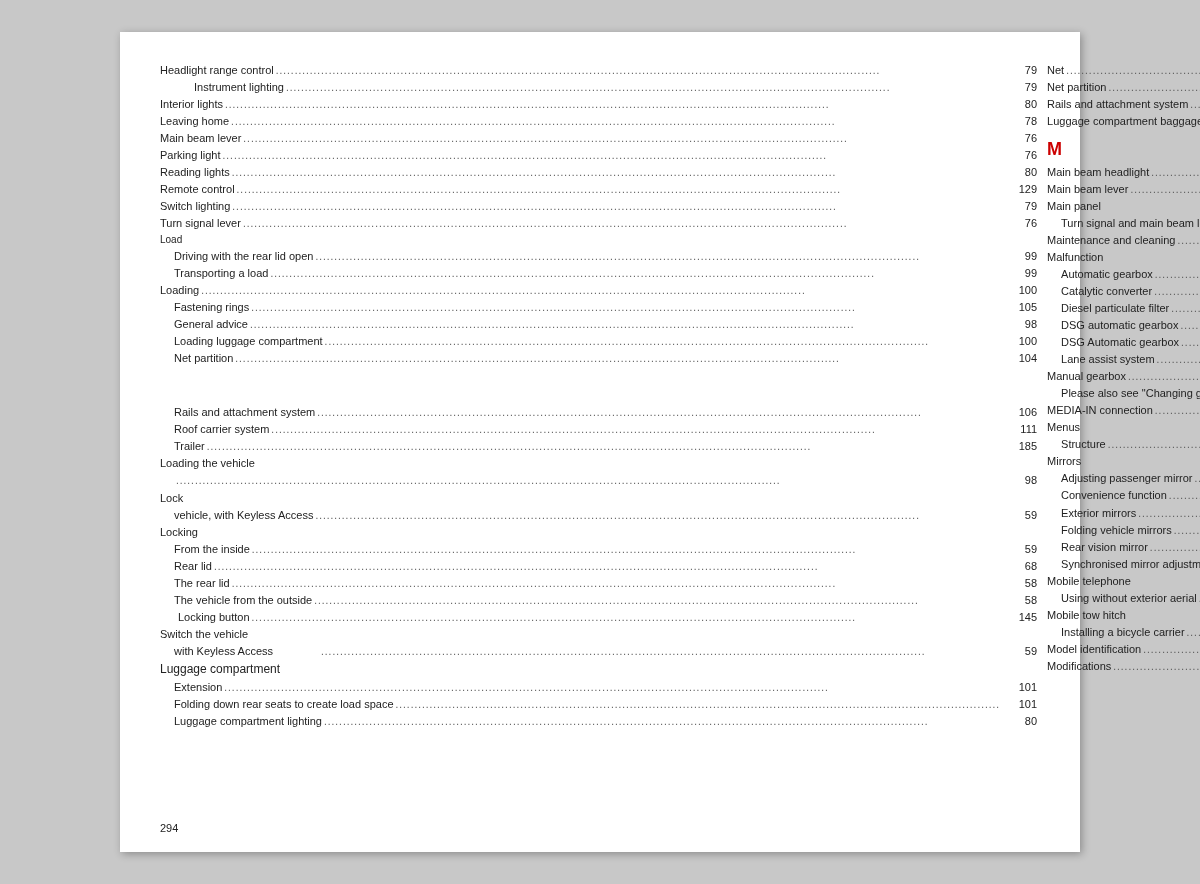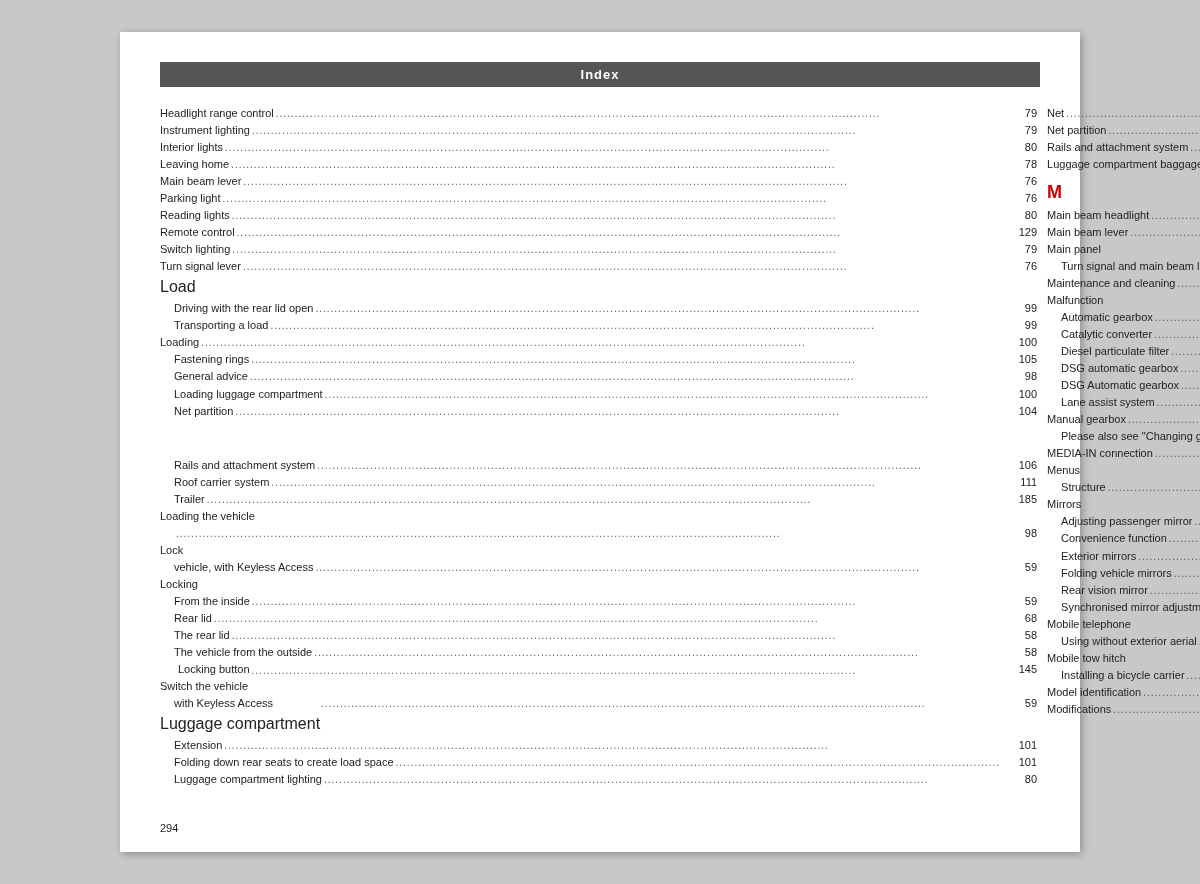--- a/index.html
+++ b/index.html
@@ -52,32 +52,31 @@
       bottom: 18px;
       left: 40px;
       font-size: 11px;
       color: #222;
     }
   </style>
 </head>
 <body>
 
 <div class="page">
-  <div class="index-header">Index</div>
 
   <div class="columns">
 
     <div class="col" id="col1">
         <div style="display: flex; align-items: baseline; width: 100%; font-size: 11px; line-height: 1.55;">
           <span style="white-space: nowrap;">Headlight range control</span>
           <span style="flex: 1 1 0%; overflow: hidden; padding-left: 2px; padding-right: 2px; font-size: 10px; letter-spacing: 1px; color: rgb(85, 85, 85);"> ................................................................................................................................................................</span>
           <span style="white-space: nowrap; min-width: 35px; text-align: right;">79</span>
         </div>
         <div style="display: flex; align-items: baseline; width: 100%; font-size: 11px; line-height: 1.55;">
-          <span style="white-space: nowrap;">Instrument lighting</span>
+          <span style="white-space: nowrap; margin-left: 34px;">Instrument lighting</span>
           <span style="flex: 1 1 0%; overflow: hidden; padding-left: 2px; padding-right: 2px; font-size: 10px; letter-spacing: 1px; color: rgb(85, 85, 85);"> ................................................................................................................................................................</span>
           <span style="white-space: nowrap; min-width: 35px; text-align: right;">79</span>
         </div>
         <div style="display: flex; align-items: baseline; width: 100%; font-size: 11px; line-height: 1.55;">
           <span style="white-space: nowrap;">Interior lights</span>
           <span style="flex: 1 1 0%; overflow: hidden; padding-left: 2px; padding-right: 2px; font-size: 10px; letter-spacing: 1px; color: rgb(85, 85, 85);"> ................................................................................................................................................................</span>
           <span style="white-space: nowrap; min-width: 35px; text-align: right;">80</span>
         </div>
         <div style="display: flex; align-items: baseline; width: 100%; font-size: 11px; line-height: 1.55;">
           <span style="white-space: nowrap;">Leaving home</span>
@@ -107,21 +106,21 @@
         <div style="display: flex; align-items: baseline; width: 100%; font-size: 11px; line-height: 1.55;">
           <span style="white-space: nowrap;">Switch lighting</span>
           <span style="flex: 1 1 0%; overflow: hidden; padding-left: 2px; padding-right: 2px; font-size: 10px; letter-spacing: 1px; color: rgb(85, 85, 85);"> ................................................................................................................................................................</span>
           <span style="white-space: nowrap; min-width: 35px; text-align: right;">79</span>
         </div>
         <div style="display: flex; align-items: baseline; width: 100%; font-size: 11px; line-height: 1.55;">
           <span style="white-space: nowrap;">Turn signal lever</span>
           <span style="flex: 1 1 0%; overflow: hidden; padding-left: 2px; padding-right: 2px; font-size: 10px; letter-spacing: 1px; color: rgb(85, 85, 85);"> ................................................................................................................................................................</span>
           <span style="white-space: nowrap; min-width: 35px; text-align: right;">76</span>
         </div>
-        <div style="display: flex; align-items: baseline; width: 100%; font-size: 16px; line-height: 1.55;">
+        <div style="display: flex; align-items: baseline; width: 100%; font-size: 10px; line-height: 1.55;">
           <span style="white-space: nowrap;">Load</span>
         </div>
         <div style="display: flex; align-items: baseline; width: 100%; font-size: 11px; line-height: 1.55; padding-left: 14px;">
           <span style="white-space: nowrap;">Driving with the rear lid open</span>
           <span style="flex: 1 1 0%; overflow: hidden; padding-left: 2px; padding-right: 2px; font-size: 10px; letter-spacing: 1px; color: rgb(85, 85, 85);"> ................................................................................................................................................................</span>
           <span style="white-space: nowrap; min-width: 35px; text-align: right;">99</span>
         </div>
         <div style="display: flex; align-items: baseline; width: 100%; font-size: 11px; line-height: 1.55; padding-left: 14px;">
           <span style="white-space: nowrap;">Transporting a load</span>
           <span style="flex: 1 1 0%; overflow: hidden; padding-left: 2px; padding-right: 2px; font-size: 10px; letter-spacing: 1px; color: rgb(85, 85, 85);"> ................................................................................................................................................................</span>
@@ -212,21 +211,21 @@
           <span style="white-space: nowrap; min-width: 35px; text-align: right;">145</span>
         </div>
         <div style="display: flex; align-items: baseline; width: 100%; font-size: 11px; line-height: 1.55;">
           <span style="white-space: nowrap;">Switch the vehicle</span>
         </div>
         <div style="display: flex; align-items: baseline; width: 100%; font-size: 11px; line-height: 1.55; padding-left: 14px; gap: 46px;">
           <span style="white-space: nowrap;">with Keyless Access</span>
           <span style="flex: 1 1 0%; overflow: hidden; padding-left: 2px; padding-right: 2px; font-size: 10px; letter-spacing: 1px; color: rgb(85, 85, 85);"> ................................................................................................................................................................</span>
           <span style="white-space: nowrap; min-width: 35px; text-align: right;">59</span>
         </div>
-        <div style="display: flex; align-items: flex-end; width: 100%; font-size: 16px; line-height: 1.55;">
+        <div style="display: flex; align-items: flex-end; width: 100%; font-size: 12px; line-height: 1.55;">
           <span style="white-space: nowrap;">Luggage compartment</span>
         </div>
         <div style="display: flex; align-items: baseline; width: 100%; font-size: 11px; line-height: 1.55; padding-left: 14px;">
           <span style="white-space: nowrap;">Extension</span>
           <span style="flex: 1 1 0%; overflow: hidden; padding-left: 2px; padding-right: 2px; font-size: 10px; letter-spacing: 1px; color: rgb(85, 85, 85);"> ................................................................................................................................................................</span>
           <span style="white-space: nowrap; min-width: 35px; text-align: right;">101</span>
         </div>
         <div style="display: flex; align-items: baseline; width: 100%; font-size: 11px; line-height: 1.55; padding-left: 14px;">
           <span style="white-space: nowrap;">Folding down rear seats to create load space</span>
           <span style="flex: 1 1 0%; overflow: hidden; padding-left: 2px; padding-right: 2px; font-size: 10px; letter-spacing: 1px; color: rgb(85, 85, 85);"> ................................................................................................................................................................</span>

